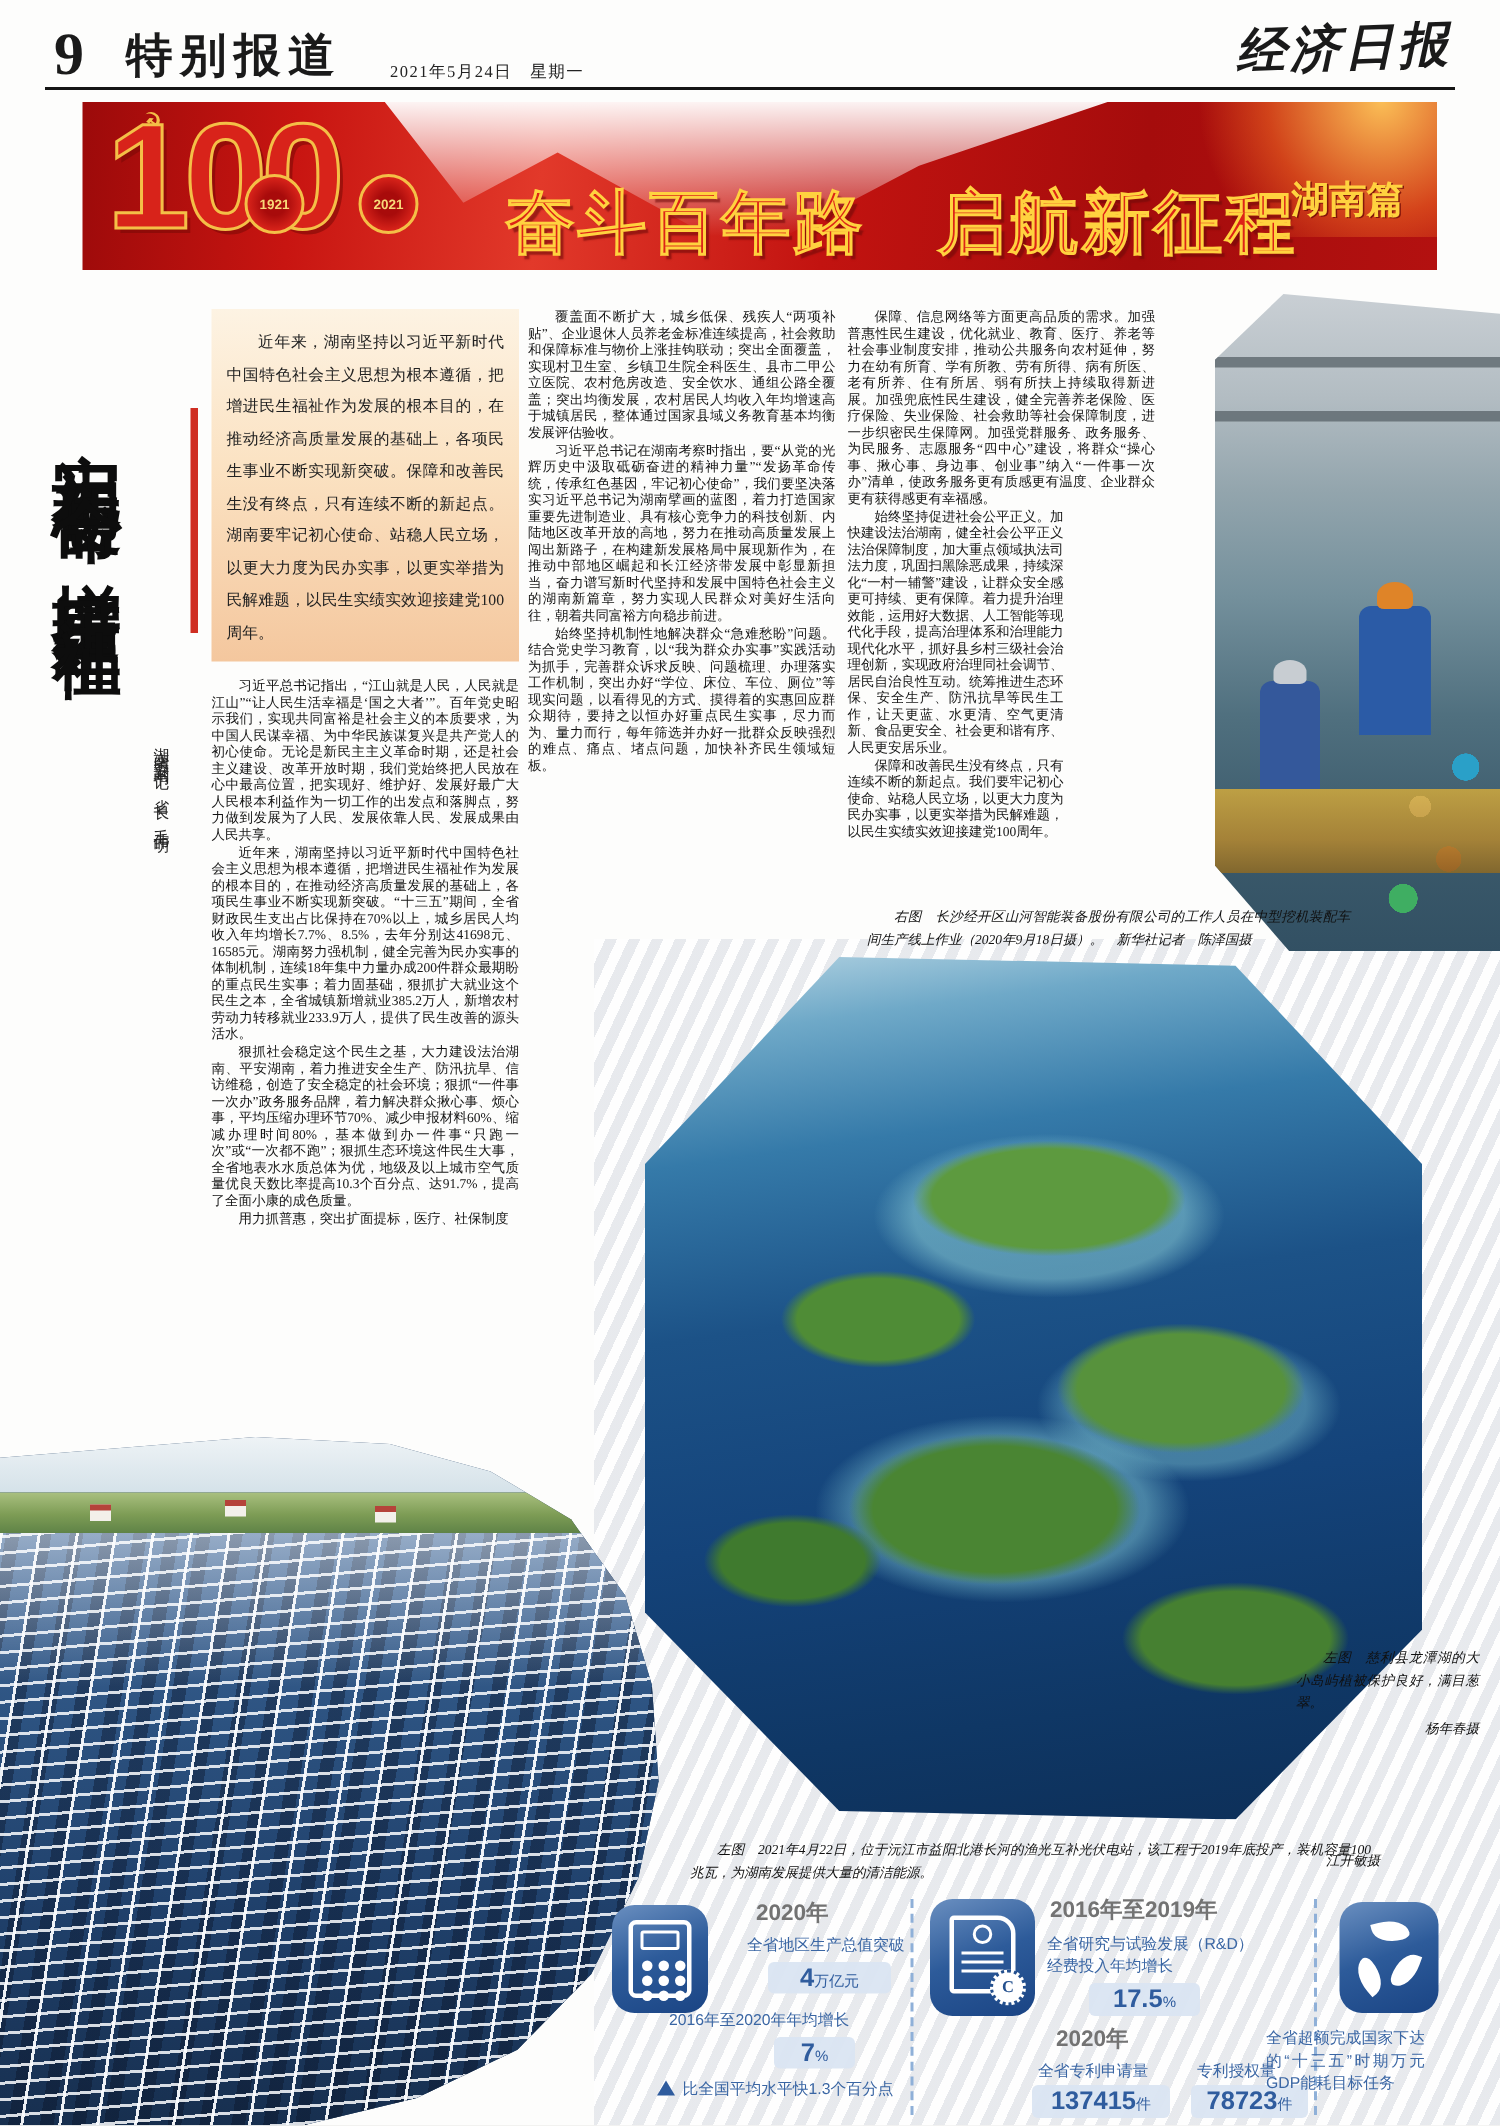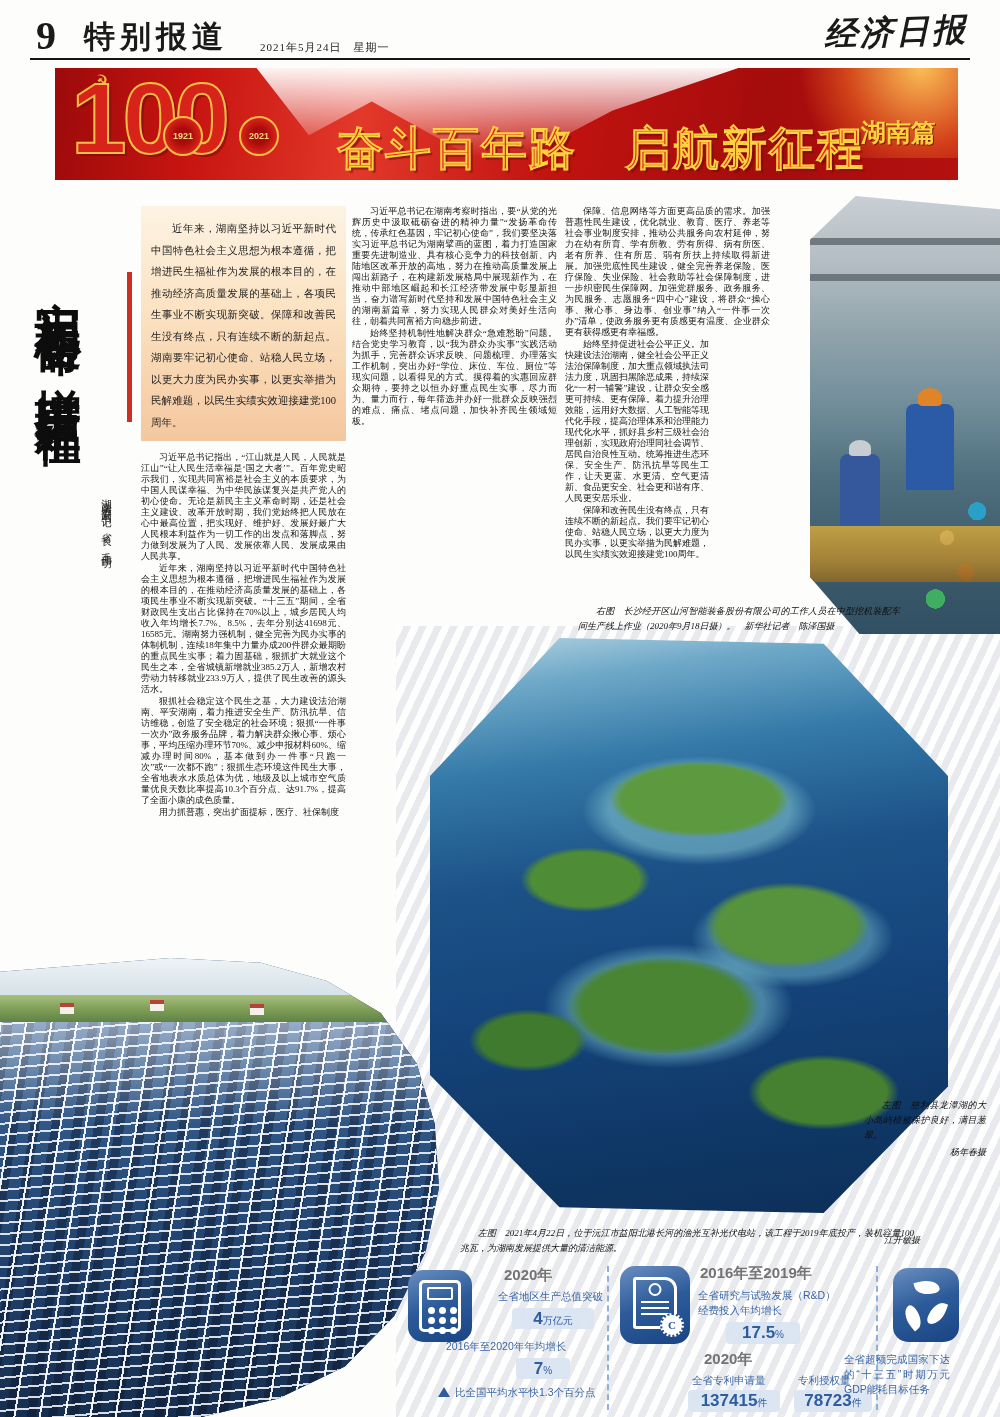--- a/index.html
+++ b/index.html
@@ -186,20 +186,21 @@
     <p>近年来，湖南坚持以习近平新时代中国特色社会主义思想为根本遵循，把增进民生福祉作为发展的根本目的，在推动经济高质量发展的基础上，各项民生事业不断实现新突破。保障和改善民生没有终点，只有连续不断的新起点。湖南要牢记初心使命、站稳人民立场，以更大力度为民办实事，以更实举措为民解难题，以民生实绩实效迎接建党100周年。</p>
   </div>
 
   <div class="abs col" id="col1">
     <p>习近平总书记指出，“江山就是人民，人民就是江山”“让人民生活幸福是‘国之大者’”。百年党史昭示我们，实现共同富裕是社会主义的本质要求，为中国人民谋幸福、为中华民族谋复兴是共产党人的初心使命。无论是新民主主义革命时期，还是社会主义建设、改革开放时期，我们党始终把人民放在心中最高位置，把实现好、维护好、发展好最广大人民根本利益作为一切工作的出发点和落脚点，努力做到发展为了人民、发展依靠人民、发展成果由人民共享。</p>
     <p>近年来，湖南坚持以习近平新时代中国特色社会主义思想为根本遵循，把增进民生福祉作为发展的根本目的，在推动经济高质量发展的基础上，各项民生事业不断实现新突破。“十三五”期间，全省财政民生支出占比保持在70%以上，城乡居民人均收入年均增长7.7%、8.5%，去年分别达41698元、16585元。湖南努力强机制，健全完善为民办实事的体制机制，连续18年集中力量办成200件群众最期盼的重点民生实事；着力固基础，狠抓扩大就业这个民生之本，全省城镇新增就业385.2万人，新增农村劳动力转移就业233.9万人，提供了民生改善的源头活水。</p>
     <p>狠抓社会稳定这个民生之基，大力建设法治湖南、平安湖南，着力推进安全生产、防汛抗旱、信访维稳，创造了安全稳定的社会环境；狠抓“一件事一次办”政务服务品牌，着力解决群众揪心事、烦心事，平均压缩办理环节70%、减少申报材料60%、缩减办理时间80%，基本做到办一件事“只跑一次”或“一次都不跑”；狠抓生态环境这件民生大事，全省地表水水质总体为优，地级及以上城市空气质量优良天数比率提高10.3个百分点、达91.7%，提高了全面小康的成色质量。</p>
     <p>用力抓普惠，突出扩面提标，医疗、社保制度</p>
   </div>
   <div class="abs col" id="col2">
+    <p>覆盖面不断扩大，城乡低保、残疾人“两项补贴”、企业退休人员养老金标准连续提高，社会救助和保障标准与物价上涨挂钩联动；突出全面覆盖，实现村卫生室、乡镇卫生院全科医生、县市二甲公立医院、农村危房改造、安全饮水、通组公路全覆盖；突出均衡发展，农村居民人均收入年均增速高于城镇居民，整体通过国家县域义务教育基本均衡发展评估验收。</p>
     <p>习近平总书记在湖南考察时指出，要“从党的光辉历史中汲取砥砺奋进的精神力量”“发扬革命传统，传承红色基因，牢记初心使命”，我们要坚决落实习近平总书记为湖南擘画的蓝图，着力打造国家重要先进制造业、具有核心竞争力的科技创新、内陆地区改革开放的高地，努力在推动高质量发展上闯出新路子，在构建新发展格局中展现新作为，在推动中部地区崛起和长江经济带发展中彰显新担当，奋力谱写新时代坚持和发展中国特色社会主义的湖南新篇章，努力实现人民群众对美好生活向往，朝着共同富裕方向稳步前进。</p>
     <p>始终坚持机制性地解决群众“急难愁盼”问题。结合党史学习教育，以“我为群众办实事”实践活动为抓手，完善群众诉求反映、问题梳理、办理落实工作机制，突出办好“学位、床位、车位、厕位”等现实问题，以看得见的方式、摸得着的实惠回应群众期待，要持之以恒办好重点民生实事，尽力而为、量力而行，每年筛选并办好一批群众反映强烈的难点、痛点、堵点问题，加快补齐民生领域短板。</p>
     <p><span class="cut-col2"></span></p>
   </div>
   <div class="abs col" id="col3">
     <p>保障、信息网络等方面更高品质的需求。加强普惠性民生建设，优化就业、教育、医疗、养老等社会事业制度安排，推动公共服务向农村延伸，努力在幼有所育、学有所教、劳有所得、病有所医、老有所养、住有所居、弱有所扶上持续取得新进展。加强兜底性民生建设，健全完善养老保险、医疗保险、失业保险、社会救助等社会保障制度，进一步织密民生保障网。加强党群服务、政务服务、为民服务、志愿服务“四中心”建设，将群众“操心事、揪心事、身边事、创业事”纳入“一件事一次办”清单，使政务服务更有质感更有温度、企业群众更有获得感更有幸福感。</p>
     <p><span class="cut-col3"></span><span>始终坚持促进社会公平正义。加快建设法治湖南，健全社会公平正义法治保障制度，加大重点领域执法司法力度，巩固扫黑除恶成果，持续深化“一村一辅警”建设，让群众安全感更可持续、更有保障。着力提升治理效能，运用好大数据、人工智能等现代化手段，提高治理体系和治理能力现代化水平，抓好县乡村三级社会治理创新，实现政府治理同社会调节、居民自治良性互动。统筹推进生态环保、安全生产、防汛抗旱等民生工作，让天更蓝、水更清、空气更清新、食品更安全、社会更和谐有序、人民更安居乐业。</span></p>
     <p>保障和改善民生没有终点，只有连续不断的新起点。我们要牢记初心使命、站稳人民立场，以更大力度为民办实事，以更实举措为民解难题，以民生实绩实效迎接建党100周年。</p>
   </div>
 

